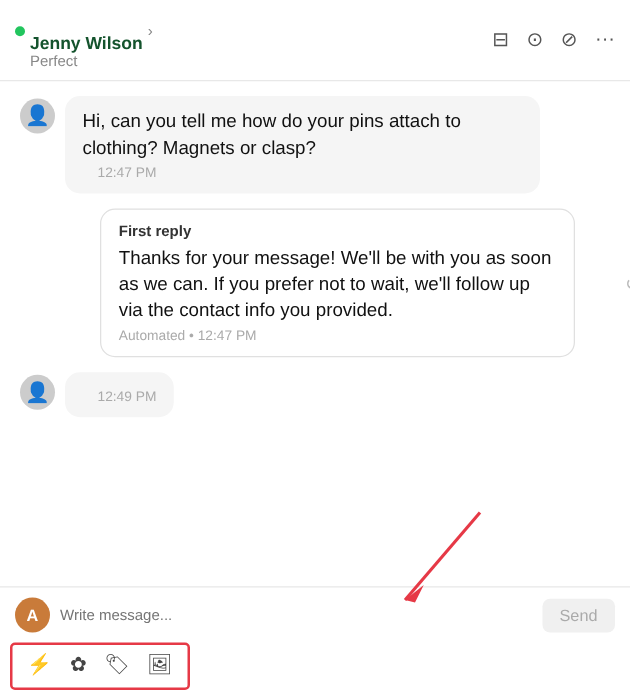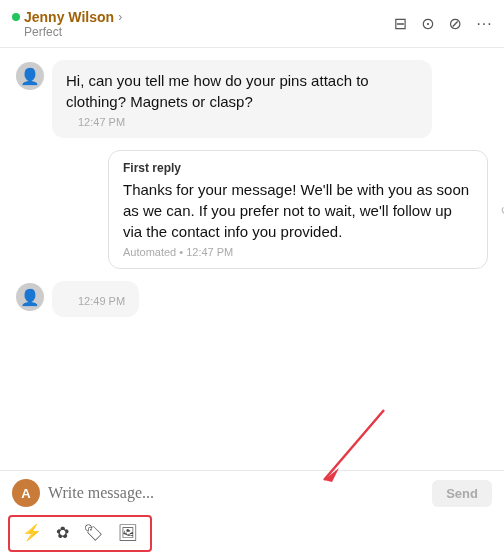--- a/index.html
+++ b/index.html
@@ -34,21 +34,22 @@
     .online-dot {
       width: 8px;
       height: 8px;
       background: #22c55e;
       border-radius: 50%;
       display: inline-block;
     }
     .header-name {
       font-size: 14px;
       font-weight: 600;
-      color: #a16207;
+      color: #14532d;
+      margin-top: 18px;
     }
     .chevron-icon {
       color: #888;
       font-size: 12px;
     }
     .header-subtitle {
       font-size: 12px;
       color: #888;
       margin-left: 12px;
     }
@@ -109,21 +110,21 @@
       font-size: 11px;
       color: #aaa;
       margin-top: 4px;
       margin-left: 12px;
     }
 
     
     .msg-agent-wrapper {
       display: flex;
       flex-direction: column;
-      align-items: flex-end;
+      align-items: center;
       margin-left: 36px;
       position: relative;
     }
     .msg-agent-bubble {
       background: #fff;
       border: 1px solid #e0e0e0;
       border-radius: 12px;
       padding: 10px 14px;
       max-width: 380px;
     }
@@ -196,34 +197,33 @@
       justify-content: center;
       color: #fff;
       font-size: 13px;
       font-weight: 600;
       flex-shrink: 0;
     }
     .compose-input {
       flex: 1;
       border: none;
       outline: none;
-      font-size: 16px;
+      font-size: 12px;
       color: #aaa;
       background: transparent;
-      font-family: Liberation Serif, serif;
     }
     .send-btn {
       background: #f0f0f0;
       border: none;
       border-radius: 6px;
       padding: 6px 14px;
       font-size: 13px;
       color: #aaa;
       cursor: pointer;
-      font-weight: 700;
+      font-weight: 400;
     }
 
     
     .compose-toolbar {
       display: flex;
       align-items: center;
       padding: 6px 12px 8px 12px;
       gap: 14px;
       border: 2px solid #e63946;
       border-radius: 4px;

